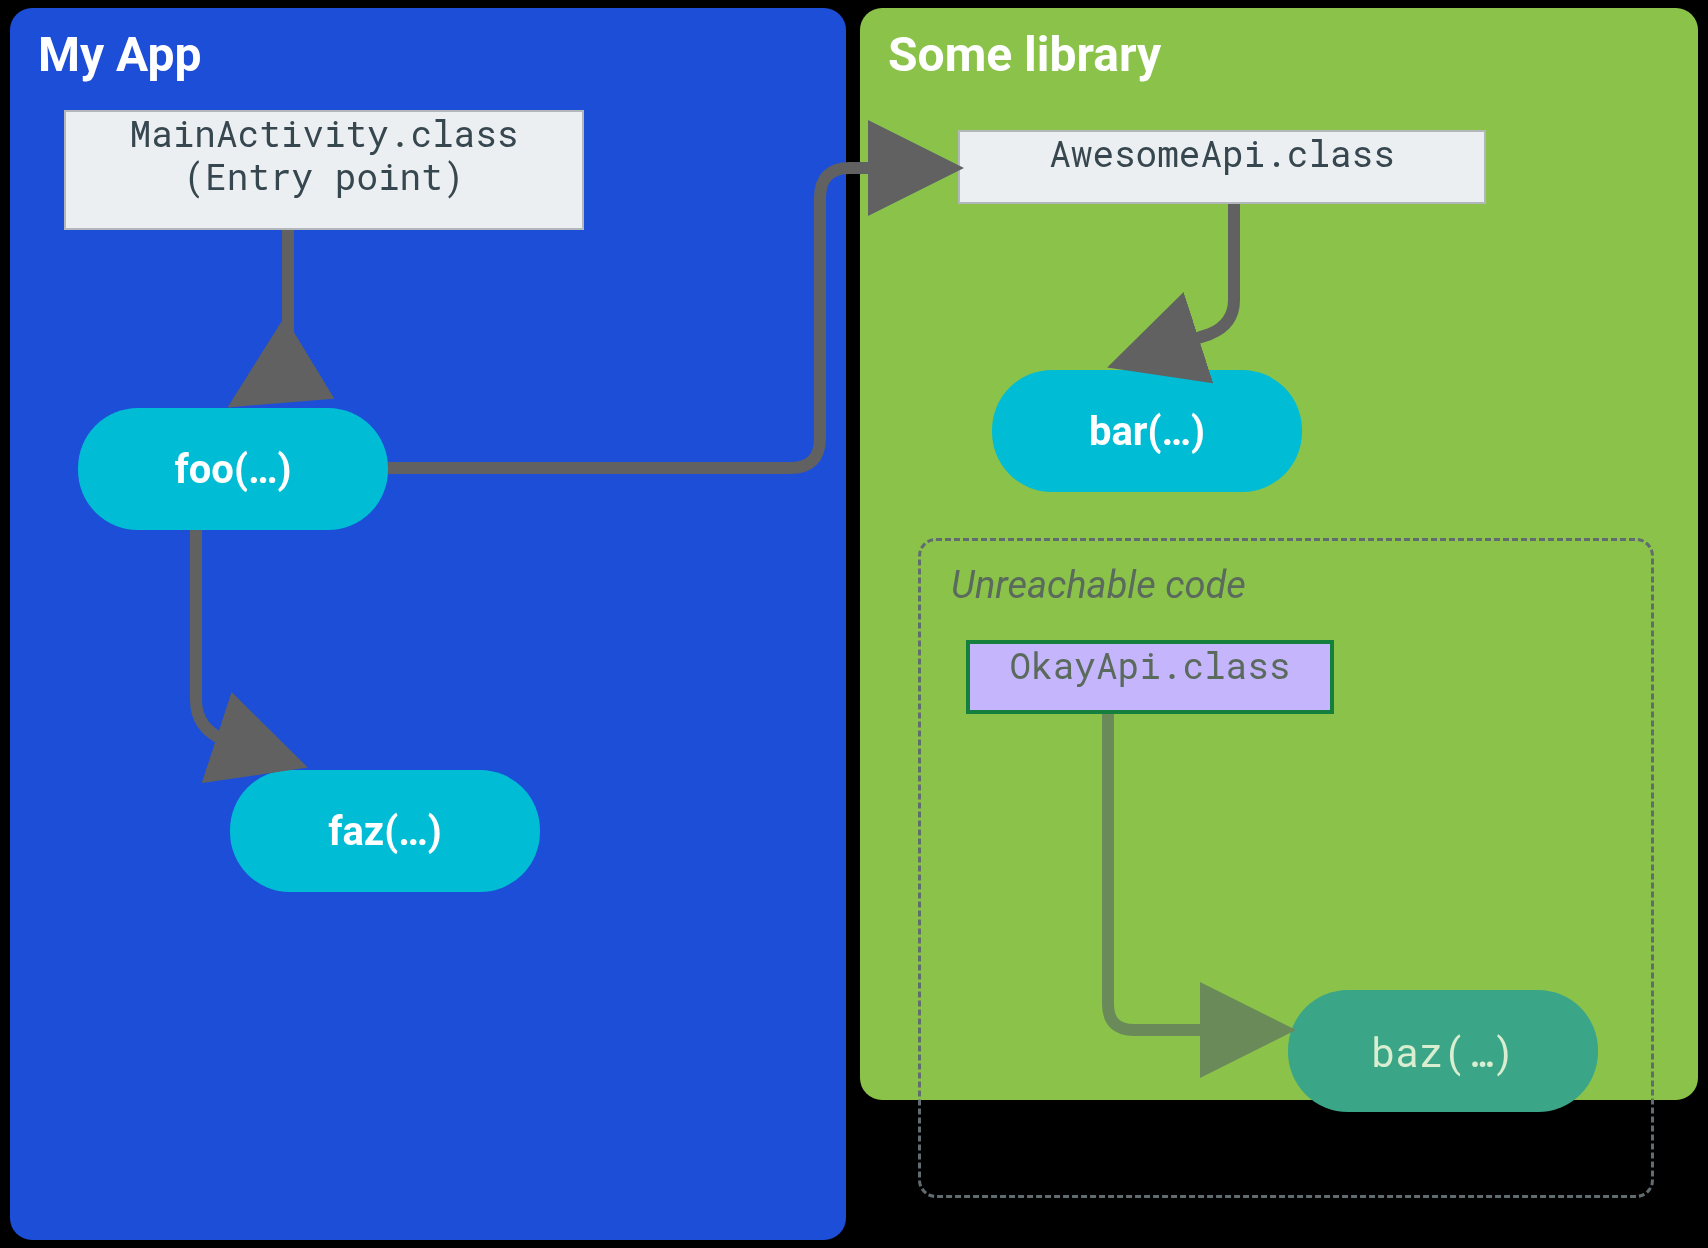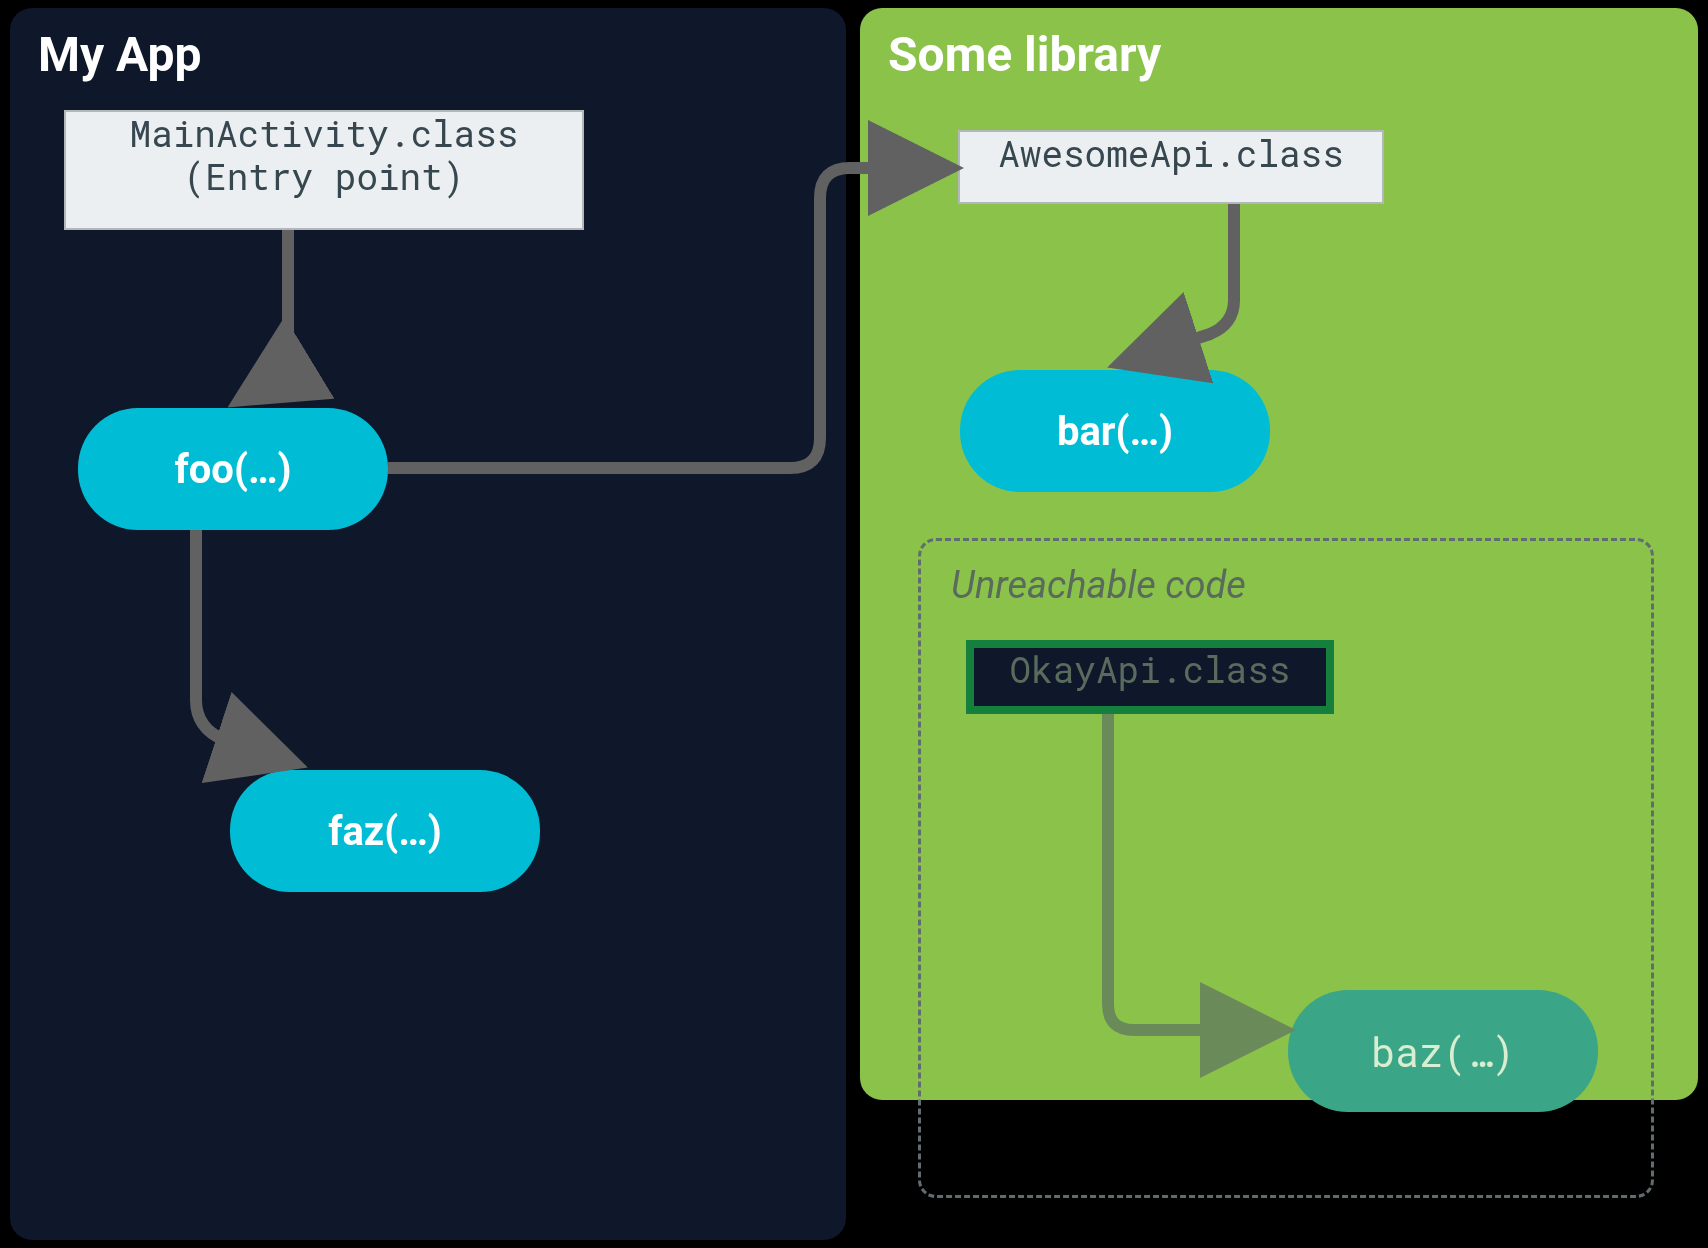--- a/index.html
+++ b/index.html
@@ -13,21 +13,21 @@
     width: 1708px;
     height: 1248px;
     background: #000;
   }
   .panel {
     position: absolute;
     border-radius: 22px;
     box-sizing: border-box;
   }
   .panel.left {
-    background: #0f172a;
+    background: #1d4ed8;
   }
   .panel.right {
     background: #8BC34A;
   }
   .panel-title {
     position: absolute;
     top: 18px;
     left: 28px;
     color: #fff;
     font-size: 48px;
@@ -74,22 +74,22 @@
   .dashed-title {
     position: absolute;
     top: 22px;
     left: 30px;
     font-style: italic;
     font-size: 38px;
     color: #5A6A5C;
     text-align: center;
   }
   .class-box.faded {
-    background: #0f172a;
-    border: 8px solid #15803d;
+    background: #c4b5fd;
+    border: 4px solid #15803d;
     color: #5A6A5C;
   }
   svg.arrows {
     position: absolute;
     left: 0; top: 0;
     width: 1708px;
     height: 1248px;
     pointer-events: none;
   }
 </style>
@@ -108,23 +108,23 @@
 
   <div class="class-box" style="left:64px; top:110px; width:520px; height:120px;">
     <div>MainActivity.class</div>
     <div>(Entry point)</div>
   </div>
 
   <div class="pill" style="left:230px; top:770px; width:310px; height:122px;">faz(…)</div>
 
   <div class="pill" style="left:78px; top:408px; width:310px; height:122px;">foo(…)</div>
 
-  <div class="class-box" style="left:958px; top:130px; width:426px; height:74px;">AwesomeApi.class</div>
+  <div class="class-box" style="left:958px; top:130px; width:528px; height:74px;">AwesomeApi.class</div>
 
-  <div class="pill" style="left:960px; top:370px; width:310px; height:122px;">bar(…)</div>
+  <div class="pill" style="left:992px; top:370px; width:310px; height:122px;">bar(…)</div>
 
   <div class="dashed-box" style="left:918px; top:538px; width:736px; height:660px;">
     <div class="dashed-title">Unreachable code</div>
   </div>
 
   <div class="class-box faded" style="left:966px; top:640px; width:368px; height:74px;">OkayApi.class</div>
 
   <div class="pill faded" style="left:1288px; top:970px; width:310px; height:122px;margin-top:20px;">baz(…)</div>
 
   <svg class="arrows" viewBox="0 0 1708 1248">

